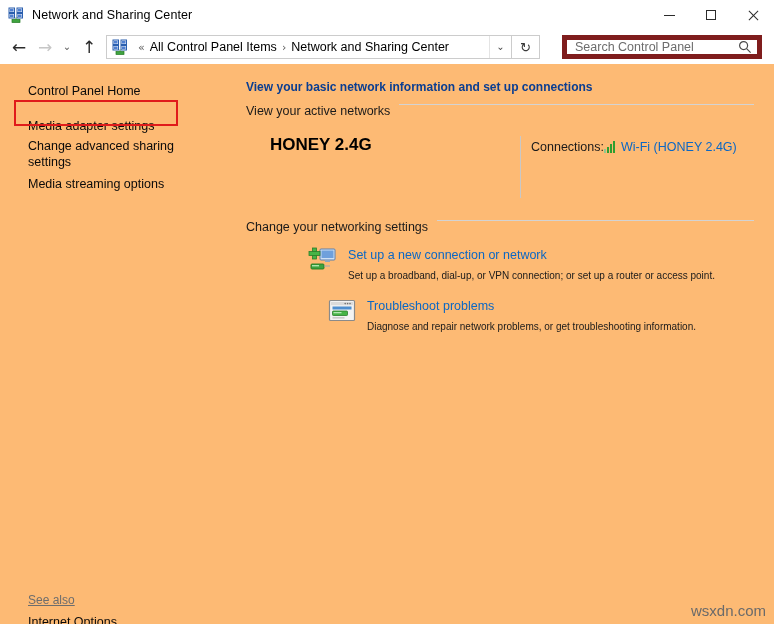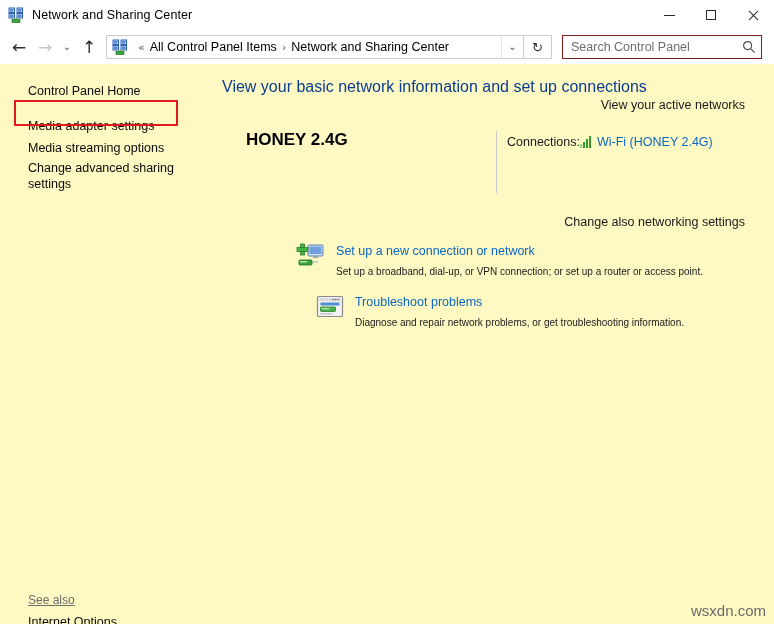--- a/index.html
+++ b/index.html
@@ -157,25 +157,25 @@
     display: flex;
     align-items: center;
     justify-content: center;
     font-size: 13px;
     color: #3a3a3a;
     font-family: "DejaVu Sans", sans-serif;
   }
   .searchbox {
     width: 200px;
     height: 24px;
-    border: 1px solid #7f1d1d;
+    border: 5px solid #7f1d1d;
     background: #ffffff;
     display: flex;
     align-items: center;
-    margin-left: 10px;
+    margin-left: 22px;
     flex: 0 0 auto;
   }
   .searchbox input {
     flex: 1 1 auto;
     border: none;
     outline: none;
     font-family: "Liberation Sans", sans-serif;
     font-size: 12.5px;
     color: #000;
     padding-left: 8px;
@@ -188,21 +188,22 @@
     display: flex;
     align-items: center;
     justify-content: center;
     color: #4a4a4a;
   }
 
   
   .content {
     display: flex;
     height: 560px;
-    background: #fef9c3;
+    background: #fdba74;
+    gap: 24px;
   }
 
   
   .sidebar {
     width: 215px;
     flex: 0 0 215px;
     position: relative;
     padding-top: 16px;
   }
   .side-link {
@@ -243,30 +244,29 @@
   .see-also .side-link { padding-top: 6px; padding-bottom: 0px; }
 
   
   .main {
     flex: 1 1 auto;
     padding: 12px 20px 0 7px;
     position: relative;
   }
   .page-heading {
     color: #0a3d91;
-    font-size: 16px;
-    font-weight: normal;
+    font-size: 12px;
+    font-weight: bold;
     line-height: 22px;
-    margin-bottom: 0;
+    margin-bottom: 6px;
   }
   .section-head {
     display: flex;
-    align-items: flex-end;
+    align-items: flex-start;
     margin-bottom: 6px;
-    flex-direction: column;
   }
   .section-head-text {
     font-size: 12.5px;
     color: #1a1a1a;
     white-space: nowrap;
     padding-right: 9px;
   }
   .section-rule {
     flex: 1 1 auto;
     height: 1px;
@@ -454,22 +454,22 @@
       </svg>
     </span>
   </div>
 </div>
 
 <div class="content">
 
   <div class="sidebar">
     <a class="side-link home">Control Panel Home</a>
     <a class="side-link">Media adapter settings</a>
+    <a class="side-link multi">Change advanced sharing settings</a>
     <a class="side-link">Media streaming options</a>
-    <a class="side-link multi">Change advanced sharing settings</a>
 
     <div class="highlight-box"></div>
 
     <div class="see-also">
       <div class="see-also-title">See also</div>
       <a class="side-link">Internet Options</a>
 
     </div>
   </div>
 
@@ -494,21 +494,21 @@
               <i></i>
               <i></i>
               <i></i>
             </span>
           <a class="net-link">Wi-Fi (HONEY 2.4G)</a>
         </div>
       </div>
     </div>
 
     <div class="section-head">
-      <span class="section-head-text">Change also networking settings</span>
+      <span class="section-head-text">Change your networking settings</span>
       <span class="section-rule"></span>
     </div>
 
     <div class="settings-group">
 
       <div class="setting-item">
         <span class="setting-icon">
           <svg width="32" height="32" viewBox="0 0 32 32">
             <rect x="13" y="3" width="15" height="11" rx="1" fill="#cfe0f3" stroke="#5a7fae" stroke-width="1"></rect>
             <rect x="14.5" y="4.5" width="12" height="7.5" fill="#6fa0dc"></rect>

